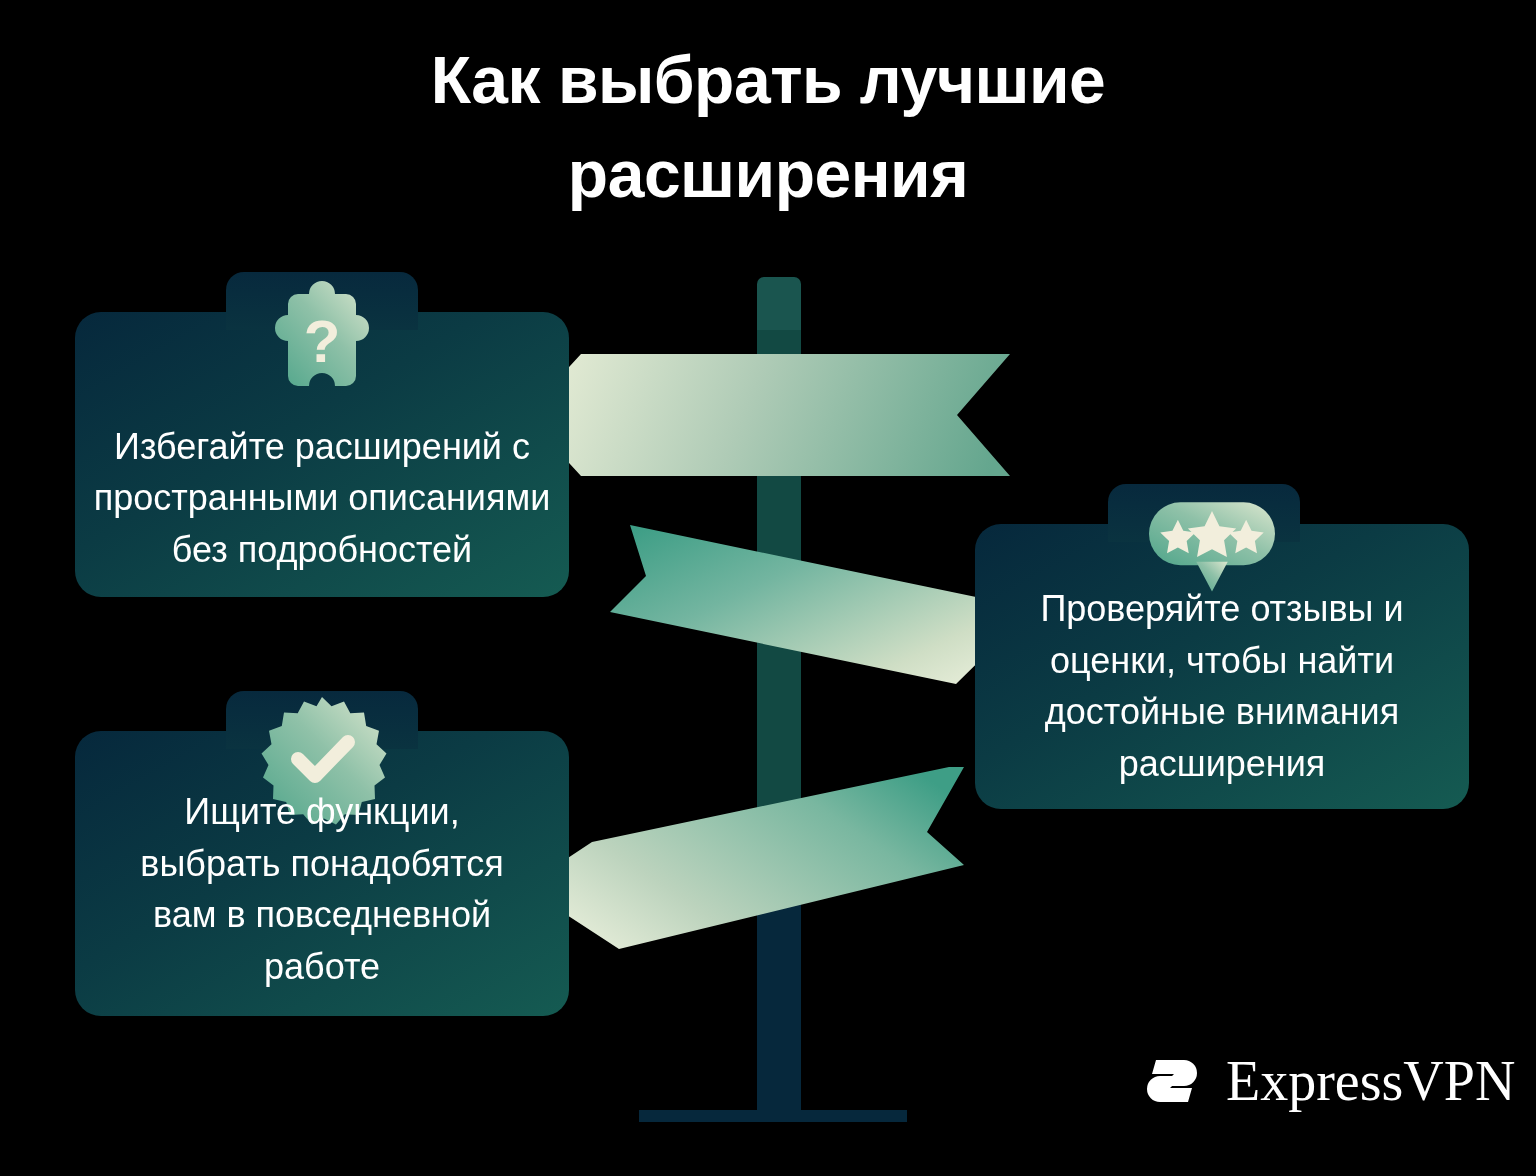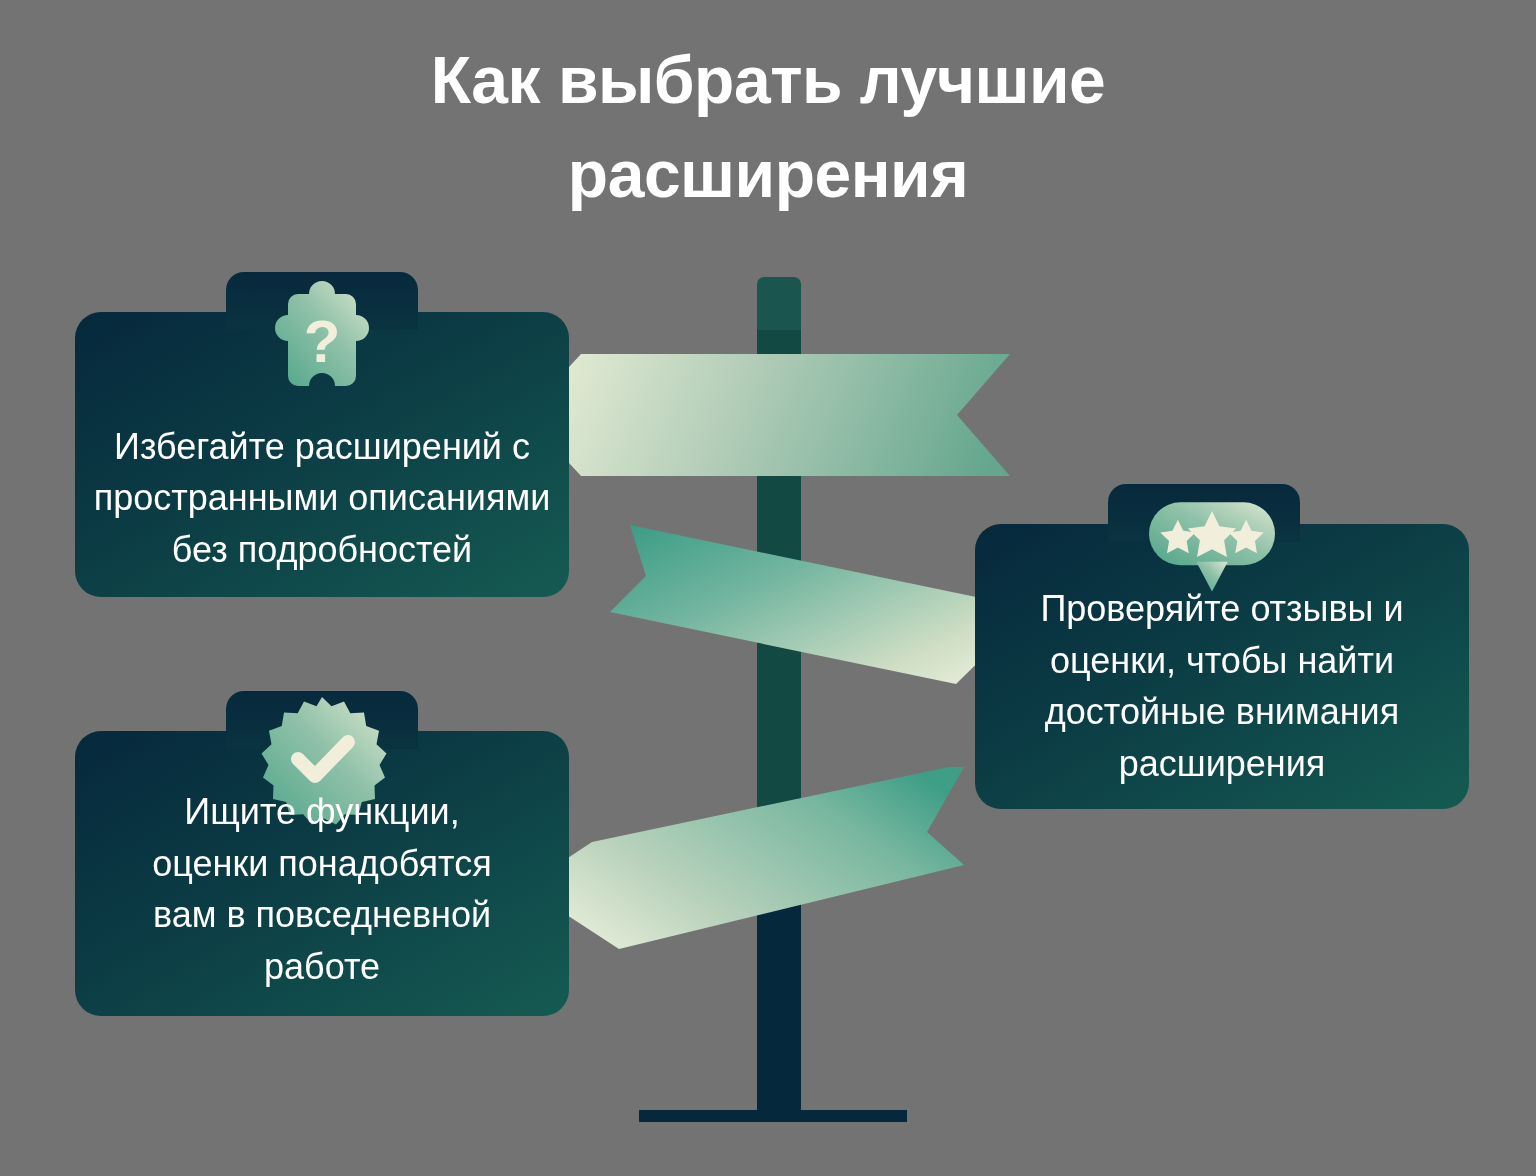--- a/index.html
+++ b/index.html
@@ -14,21 +14,21 @@
     background: #1C8A6E;
     font-family: "Liberation Sans", sans-serif;
     position: relative;
   }
 
   #stage {
     position: absolute;
     left: 0; top: 0;
     width: 1536px;
     height: 1176px;
-    background: #737373;
+    background: #000000;
   }
 
   
   #title {
     position: absolute;
     left: 268px;
     top: 34px;
     width: 1000px;
     text-align: center;
     color: #FFFFFF;
@@ -287,18 +287,41 @@
           M70 8
           L79.5 17.2 L92 12.5 L98.3 24.3 L112 23.5 L114.2 37 L127 41.8 L124.5 55.3
           L134.5 64.5 L127.5 76 L133 88.5 L122.5 96.5 L123 110 L109.8 113 L106.3 126
           L92.8 125.2 L84 135.5 L72 129.5 L60 135.5 L51.2 125.2 L37.7 126 L34.2 113
           L21 110 L21.5 96.5 L11 88.5 L16.5 76 L9.5 64.5 L19.5 55.3 L17 41.8 L29.8 37
           L32 23.5 L45.7 24.3 L52 12.5 L64.5 17.2 Z"></path>
         <path d="M 46 70 L 63 87 L 96 53" fill="none" stroke="#F2EEDC" stroke-width="14" stroke-linecap="round" stroke-linejoin="round"></path>
       </svg>
     </div>
     <div class="card-text">Ищите функции,
-оценки понадобятся
+выбрать понадобятся
 вам в повседневной работе</div>
   </div>
 
+  <div id="logo">
+    <div id="logo-mark">
+      <svg viewBox="0 0 72 72" width="72" height="72">
+        <path fill="#FFFFFF" d="
+          M 20 15
+          L 48 15
+          a 13 13 0 0 1 0 26
+          L 26 41
+          L 38 29
+          L 16 29
+          Z"></path>
+        <path fill="#FFFFFF" d="
+          M 52 57
+          L 24 57
+          a 13 13 0 0 1 0 -26
+          L 46 31
+          L 34 43
+          L 56 43
+          Z"></path>
+      </svg>
+    </div>
+    <div id="logo-text">ExpressVPN</div>
+  </div>
 
 </div>
 
 </body></html>

